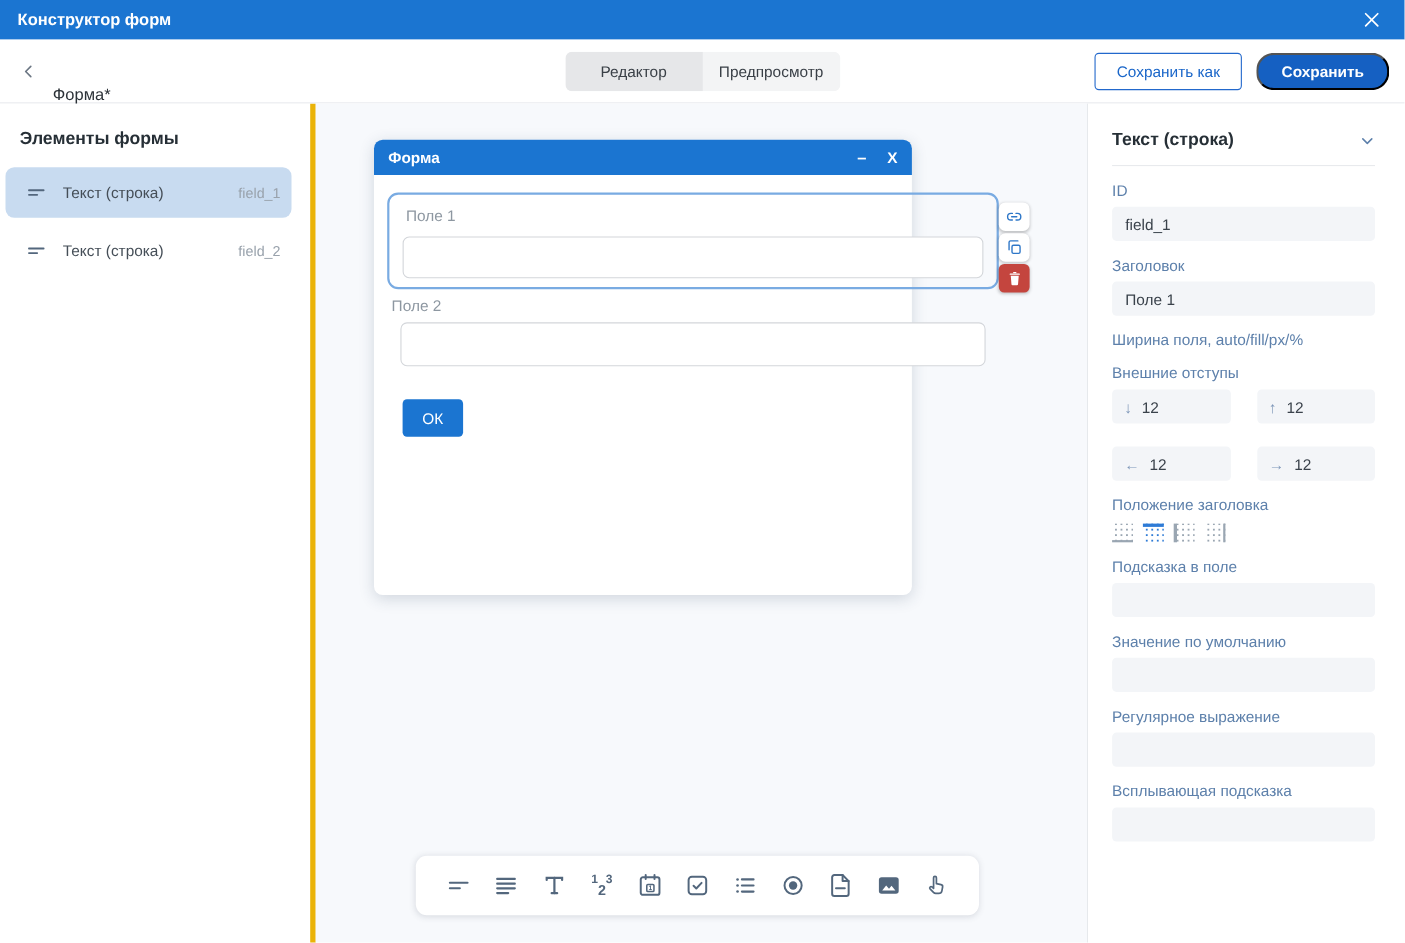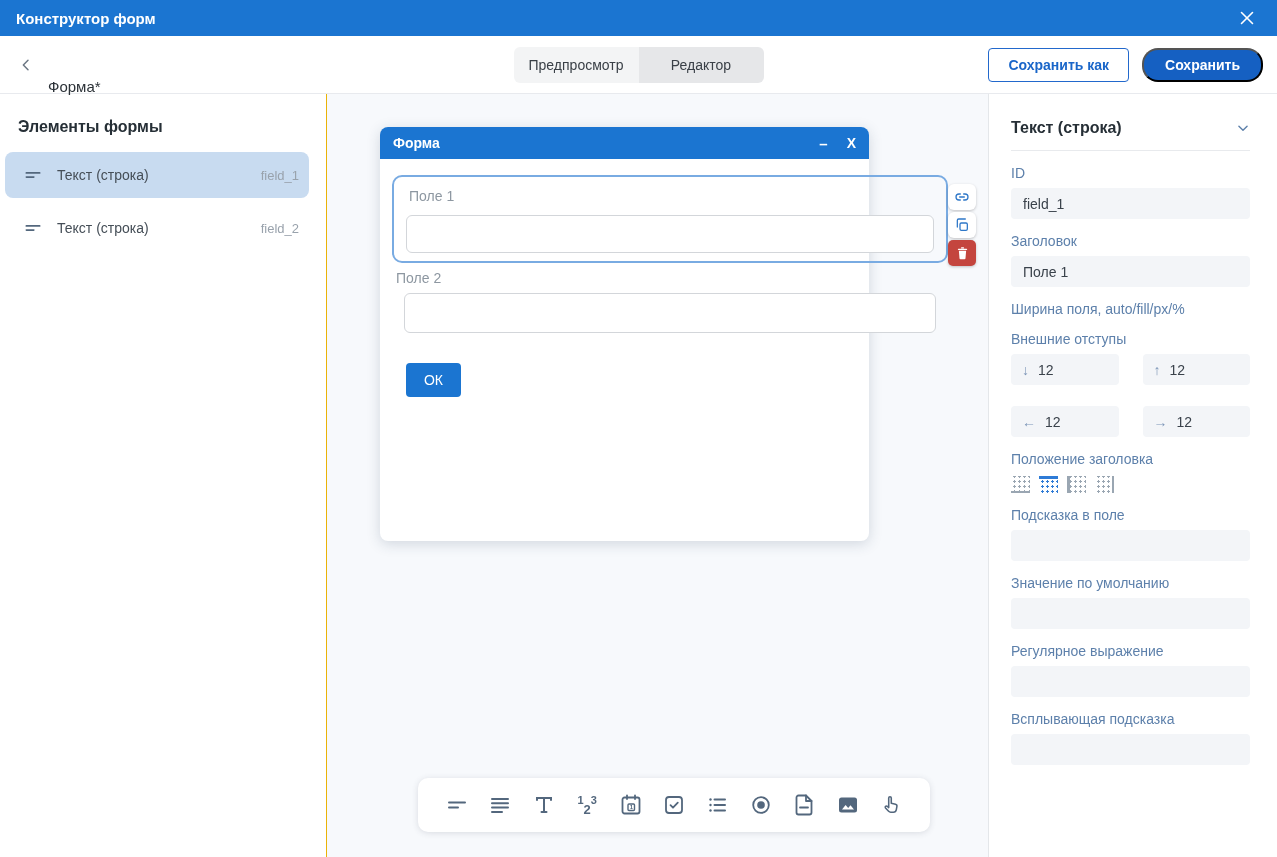--- a/index.html
+++ b/index.html
@@ -13,26 +13,26 @@
 
   
   .header { height:58px; background:#fff; border-bottom:1px solid #e8eaee; display:flex; align-items:center; position:relative; padding:0 12px; }
   .back-btn { width:28px; height:28px; display:flex; align-items:center; justify-content:center; cursor:pointer; }
   .form-title { font-size:15px; font-weight:500; color:#2c3238; margin-left:8px;margin-top:44px; }
   .tabs { position:absolute; left:50%; transform:translateX(-50%); display:flex; border-radius:6px; overflow:hidden; }
   .tab { width:125px; height:36px; display:flex; align-items:center; justify-content:center; font-size:14px; color:#3a4047; cursor:pointer; }
   .tab.active { background:#e6e7e9; }
   .tab.inactive { background:#f3f4f5; }
   .header-actions { margin-left:auto; display:flex; align-items:center; gap:13px; padding-right:2px; }
-  .btn-outline { height:34px; padding:0 19px; border:1px solid #2268cc; border-radius:4px; background:#fff; color:#1a66c9; font-size:14px; font-weight:700; display:flex; align-items:center; cursor:pointer; }
+  .btn-outline { height:34px; padding:0 19px; border:1px solid #2268cc; border-radius:4px; background:#fff; color:#1a66c9; font-size:14px; font-weight:400; display:flex; align-items:center; cursor:pointer; }
   .btn-primary { height:34px; padding:0 21px; border-radius:16px; background:#1560c2; color:#fff; font-size:14px; font-weight:700; display:flex; align-items:center; cursor:pointer; }
 
   
   .main { display:flex; height:763px; }
-  .sidebar { width:327px; border-right:1px solid #eab308; padding-top:24px; background:#fff; }
+  .sidebar { width:287px; border-right:5px solid #eab308; padding-top:24px; background:#fff; }
   .sidebar-title { font-size:16px; font-weight:700; color:#262f36; margin:0 0 16px 18px; }
   .side-item { height:46px; margin:0 17px 7px 5px; border-radius:8px; display:flex; align-items:center; padding:0 10px 0 17px; cursor:pointer; }
   .side-item.sel { background:#c8dbf0; }
   .side-item .ico { width:22px; height:22px; color:#53677d; display:flex; align-items:center; justify-content:center; }
   .side-item .lbl { font-size:14px; color:#454e57; margin-left:13px; }
   .side-item .fid { margin-left:auto; font-size:13px; color:#99a2ac; }
 
   .canvas { flex:1; background:#f7f9fc; position:relative; }
 
   
@@ -104,22 +104,22 @@
 
 <div class="header">
   <span class="back-btn">
     <svg width="16" height="16" viewBox="0 0 24 24" fill="none" stroke="#6b7683" stroke-width="2.2" stroke-linecap="round" stroke-linejoin="round">
         <polyline points="15 5 8 12 15 19"></polyline>
       </svg>
   </span>
   <span class="form-title">Форма*</span>
 
   <div class="tabs">
+    <div class="tab active">Редактор</div>
     <div class="tab inactive">Предпросмотр</div>
-    <div class="tab active">Редактор</div>
   </div>
 
   <div class="header-actions">
     <button class="btn-outline">Сохранить как</button>
     <button class="btn-primary">Сохранить</button>
   </div>
 </div>
 
 <div class="main">
 

